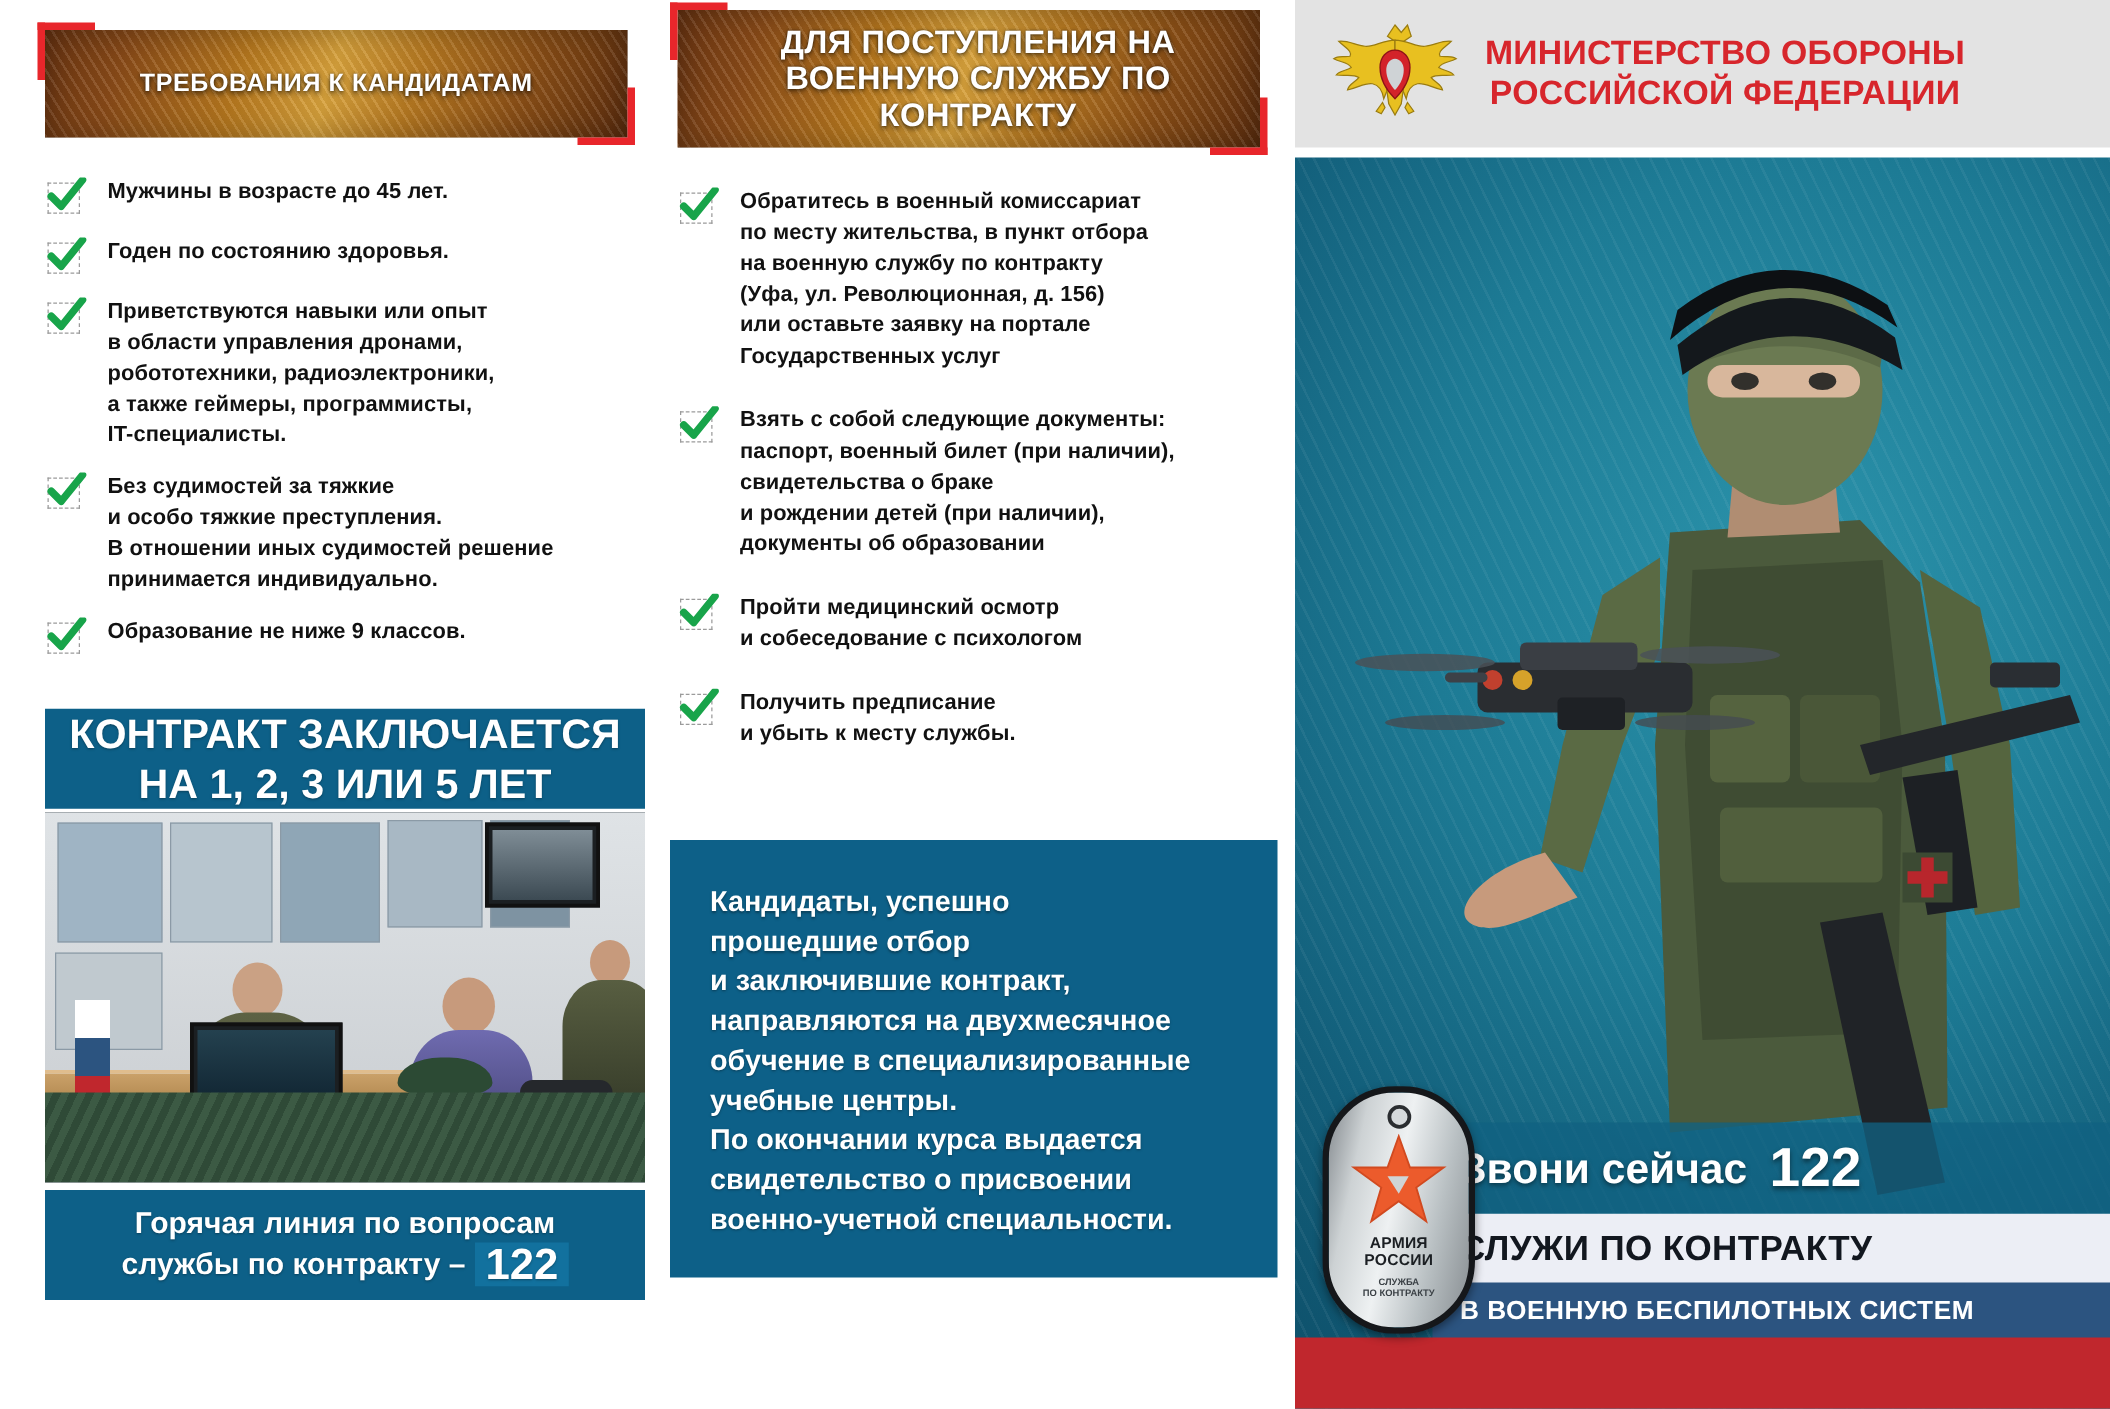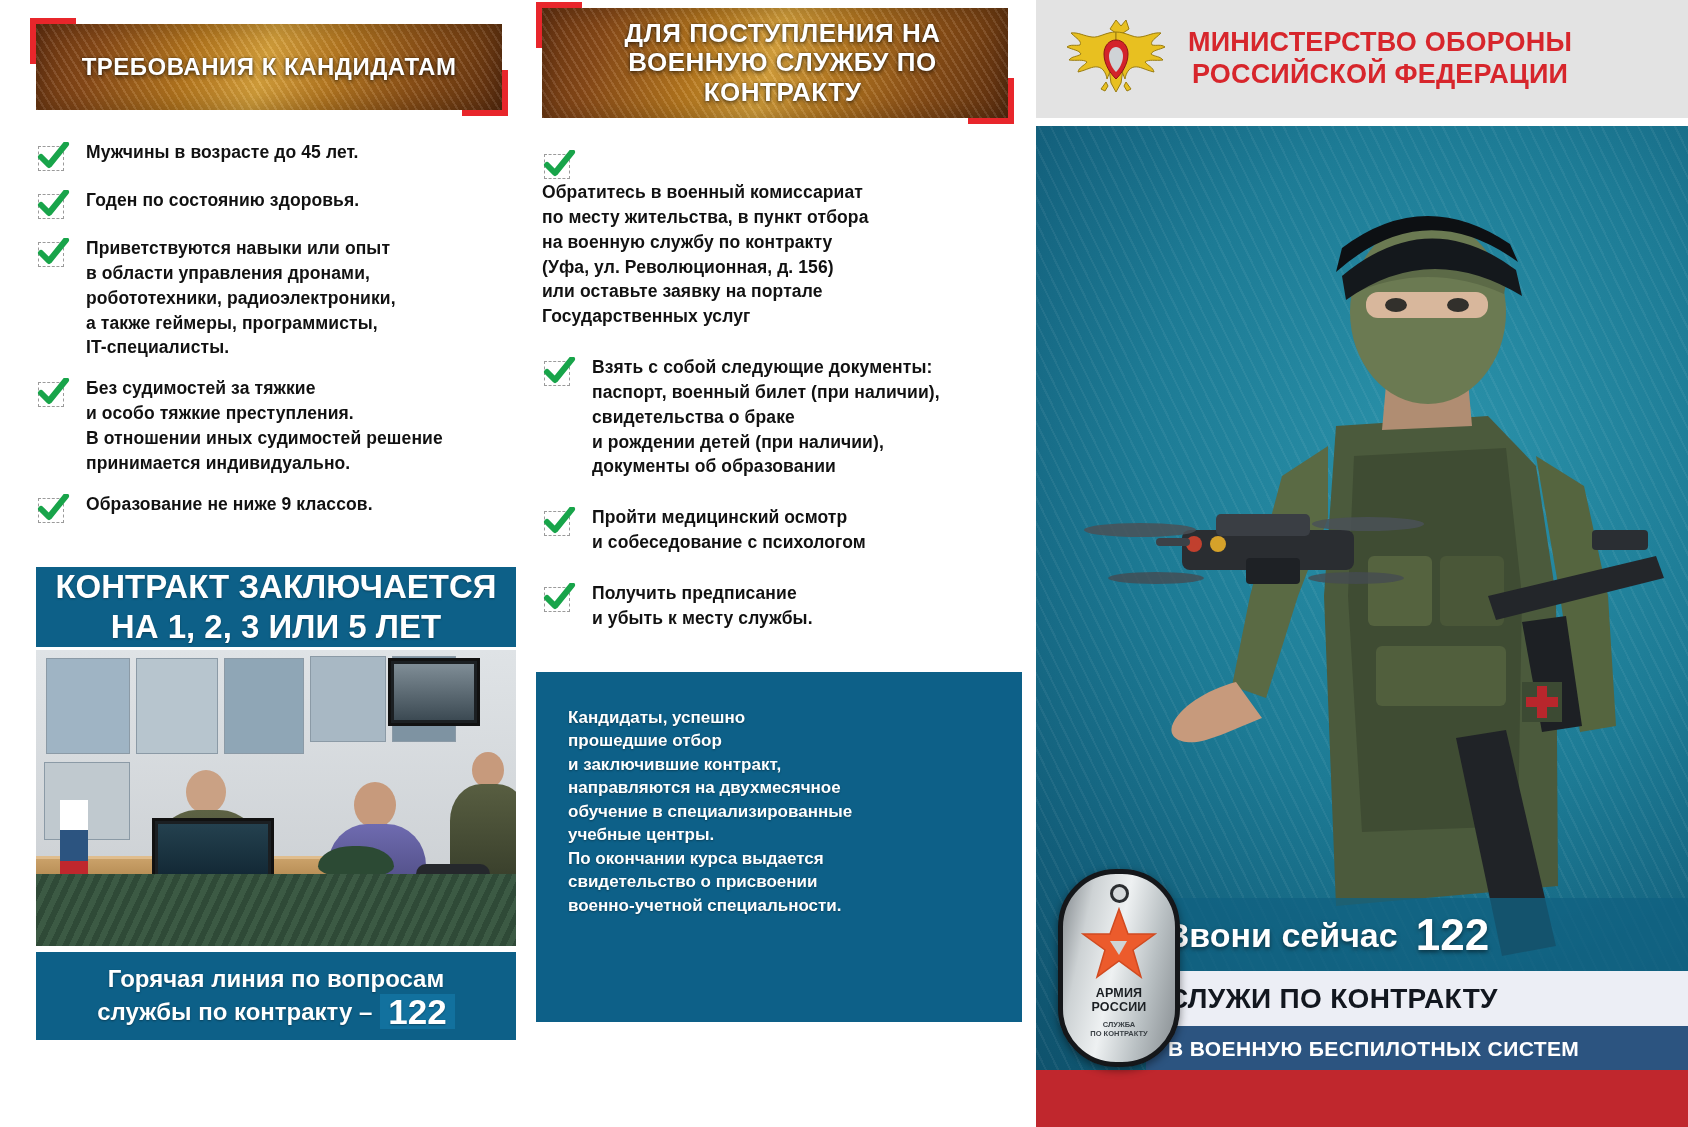--- a/index.html
+++ b/index.html
@@ -36,21 +36,21 @@
     line-height: 1.14;
   }
   .corner-tl, .corner-br {
     position: absolute; width: 46px; height: 46px; border-color: #e8262b;
   }
   .corner-tl { top: -6px; left: -6px; border-top: 6px solid #e8262b; border-left: 6px solid #e8262b; }
   .corner-br { bottom: -6px; right: -6px; border-bottom: 6px solid #e8262b; border-right: 6px solid #e8262b; }
 
   
   #hdr-left  { position: absolute; left: 36px;  top: 24px; width: 466px; height: 86px; }
-  #hdr-left .ttl { font-size: 24px; }
+  #hdr-left .ttl { font-size: 20px; }
   #hdr-mid   { position: absolute; left: 542px; top: 8px;  width: 466px; height: 110px; }
   #hdr-mid .ttl { font-size: 26px; padding-left: 15px; }
 
   #hdr-right {
     position: absolute; left: 1036px; top: 0; width: 652px; height: 118px;
     background: #e3e3e3; display: flex; align-items: center; gap: 18px; padding-left: 26px;
   }
   #mod-title {
     color: #d7262c; font-weight: bold; font-size: 27px; line-height: 1.18;
     letter-spacing: .2px; white-space: pre-line; text-align: center;
@@ -99,21 +99,21 @@
   #hotline .ht { font-size: 24px; line-height: 1.25; text-align: center; white-space: pre-line; }
   #hotline .num {
     display: inline-block; background: #12719e; padding: 0 8px; margin-left: 8px;
     font-size: 35px; line-height: 1; vertical-align: -4px;
   }
   #candidates-box {
     position: absolute; left: 536px; top: 672px; width: 486px; height: 350px;
     padding: 34px 26px 0 32px;
   }
   #candidates-box .cb {
-    font-size: 17px; line-height: 1.38; white-space: pre-line; font-weight: bold;
+    font-size: 23px; line-height: 1.38; white-space: pre-line; font-weight: bold;
   }
 
   
   #soldier-panel {
     position: absolute; left: 1036px; top: 126px; width: 652px; height: 1001px;
     overflow: hidden;
     background:
       repeating-linear-gradient(64deg,
         rgba(255,255,255,0.055) 0px, rgba(255,255,255,0.055) 2px,
         rgba(0,0,0,0.00) 2px, rgba(0,0,0,0.00) 11px),
@@ -271,21 +271,21 @@
         <svg viewBox="0 0 34 30">
             <path d="M5 15 L13 23 L30 2" stroke="#18a44a" stroke-width="6" fill="none" stroke-linecap="round" stroke-linejoin="round"></path>
           </svg>
       </span>
       <div class="ctext">Образование не ниже 9 классов.</div>
     </div>
   </div>
 
   <div class="col" id="col-mid">
 
-    <div class="check-row" style="margin-bottom:26px;flex-direction:column;">
+    <div class="check-row" style="margin-bottom:26px;">
       <span class="chk">
         <span class="box"></span>
         <svg viewBox="0 0 34 30">
             <path d="M5 15 L13 23 L30 2" stroke="#18a44a" stroke-width="6" fill="none" stroke-linecap="round" stroke-linejoin="round"></path>
           </svg>
       </span>
       <div class="ctext">Обратитесь в военный комиссариат
 по месту жительства, в пункт отбора
 на военную службу по контракту
 (Уфа, ул. Революционная, д. 156)

